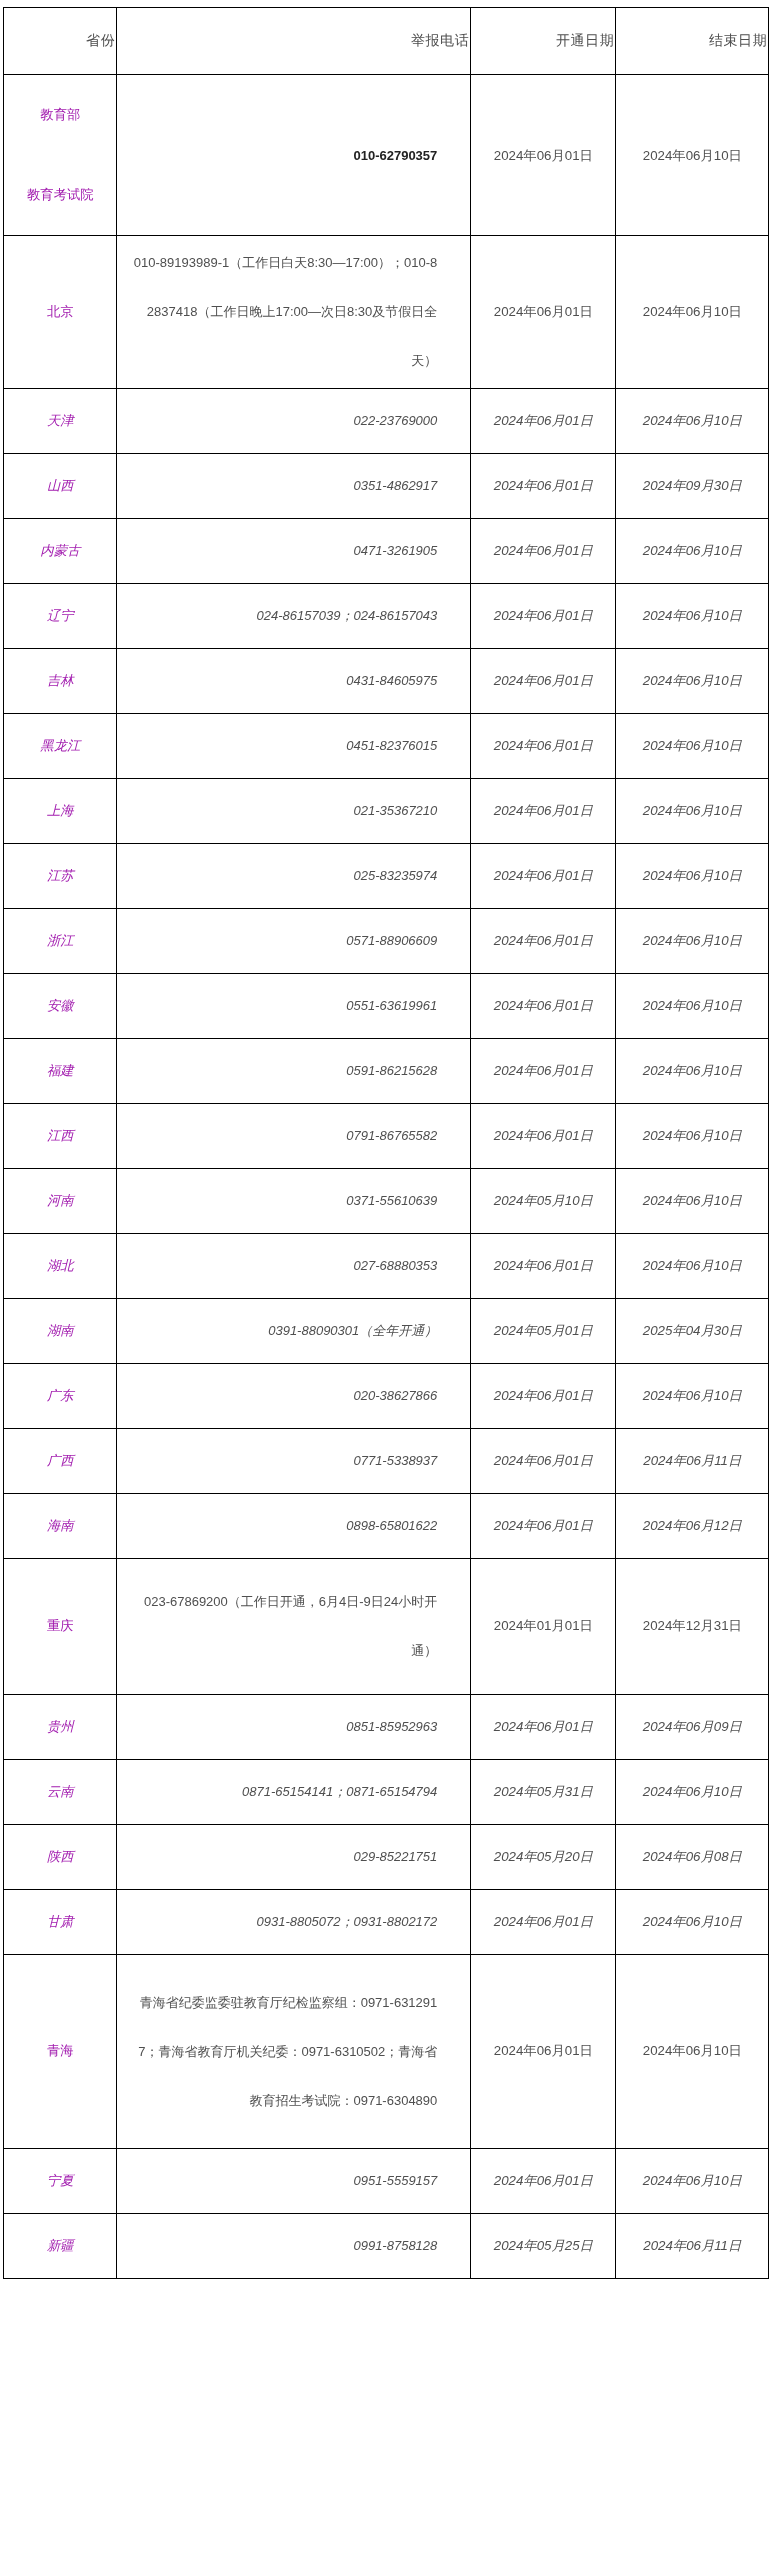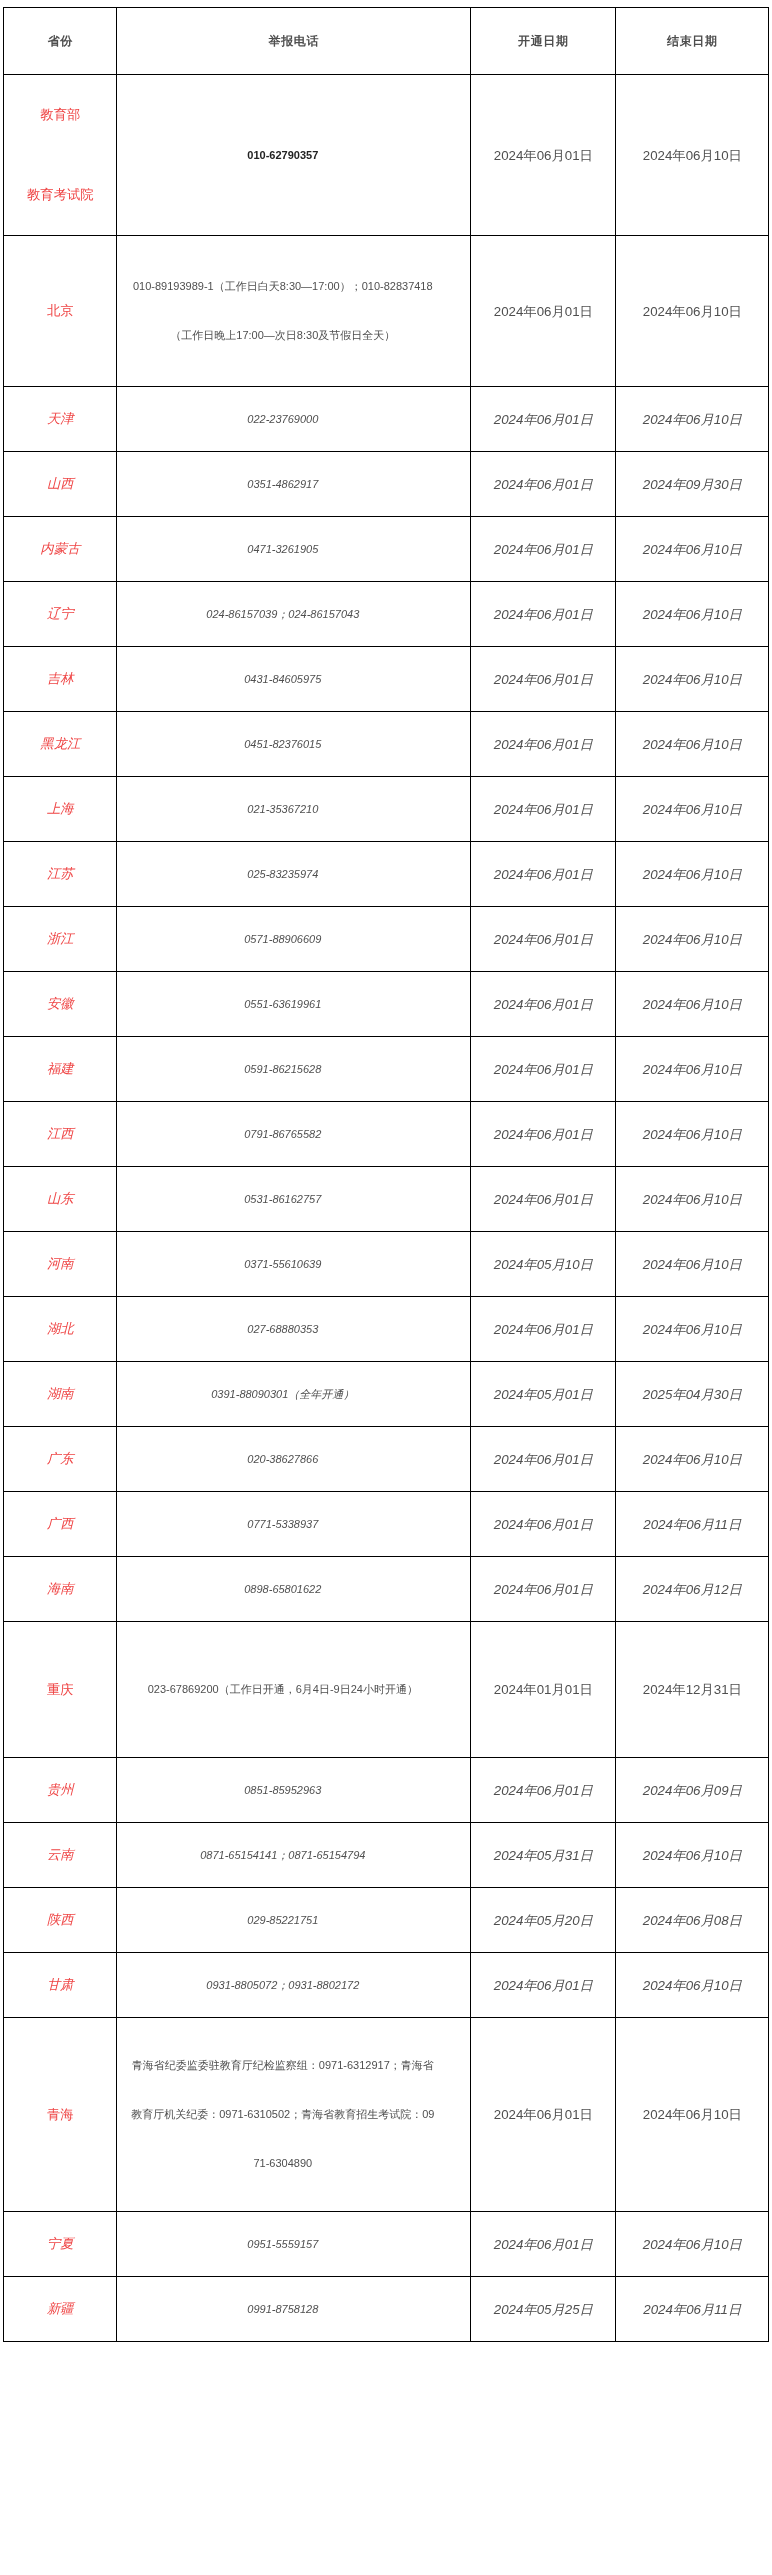--- a/index.html
+++ b/index.html
@@ -21,41 +21,41 @@
   }
   th, td {
     border: 1.1px solid #000000;
     border-top-width: 1.7px;
     border-bottom-width: 1.7px;
     vertical-align: middle;
     overflow: hidden;
   }
   thead tr { height: 67px; }
   th {
-    font-size: 12px;
-    font-weight: bold;
+    font-size: 14px;
+    font-weight: normal;
     color: #4e4e4e;
-    text-align: center;
+    text-align: right;
     letter-spacing: 0.6px;
   }
   td.province {
     text-align: center;
     font-size: 13.3px;
-    color: #ef4444;
+    color: #a21caf;
     line-height: 22px;
     padding: 0 2.2px;
   }
   td.province.two-line {
     white-space: pre-line;
     line-height: 80px;
   }
   td.phone {
-    font-size: 11px;
+    font-size: 13px;
     color: #4f4f4f;
-    text-align: center;
+    text-align: right;
     padding: 2.2px 33px 2.2px 11px;
     line-height: 49px;
     word-break: break-all;
   }
   td.phone.bold {
     font-weight: bold;
     color: #222222;
   }
   td.date {
     text-align: center;
@@ -168,26 +168,20 @@
         <td class="date">2024年06月01日</td>
         <td class="date">2024年06月10日</td>
       </tr>
       <tr class="row-s">
         <td class="province">江西</td>
         <td class="phone">0791-86765582</td>
         <td class="date">2024年06月01日</td>
         <td class="date">2024年06月10日</td>
       </tr>
       <tr class="row-s">
-        <td class="province">山东</td>
-        <td class="phone">0531-86162757</td>
-        <td class="date">2024年06月01日</td>
-        <td class="date">2024年06月10日</td>
-      </tr>
-      <tr class="row-s">
         <td class="province">河南</td>
         <td class="phone">0371-55610639</td>
         <td class="date">2024年05月10日</td>
         <td class="date">2024年06月10日</td>
       </tr>
       <tr class="row-s">
         <td class="province">湖北</td>
         <td class="phone">027-68880353</td>
         <td class="date">2024年06月01日</td>
         <td class="date">2024年06月10日</td>

